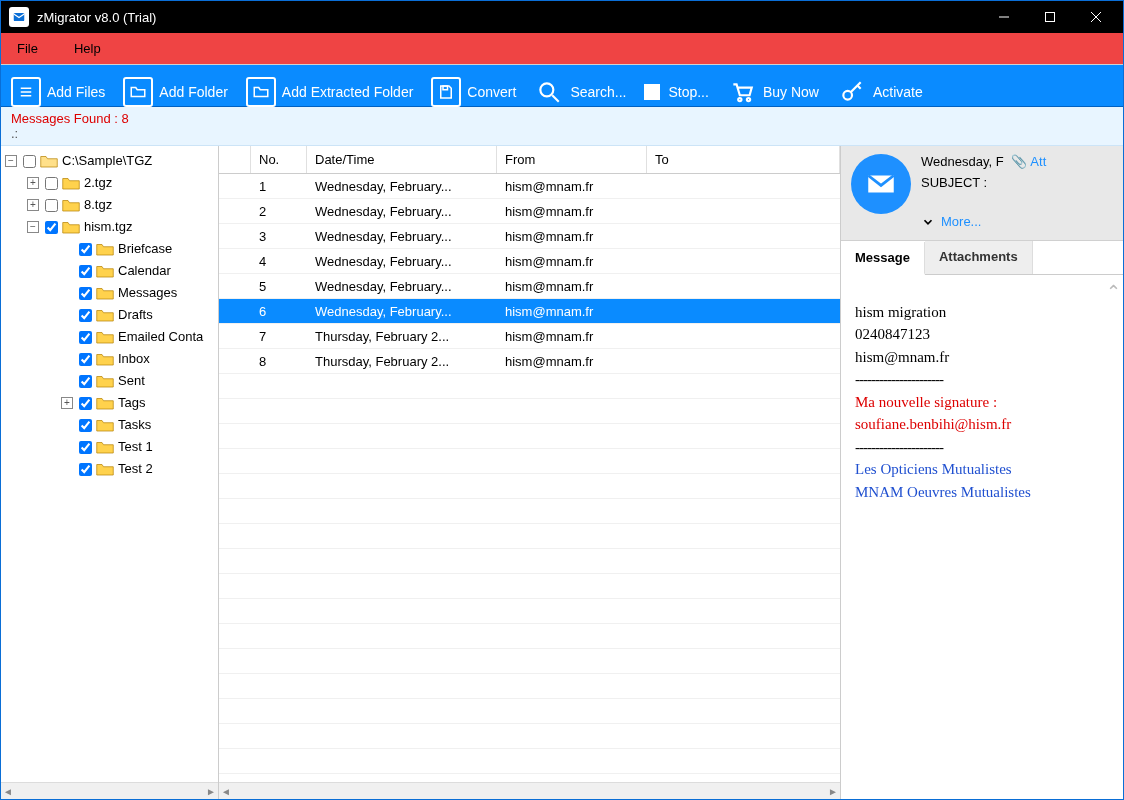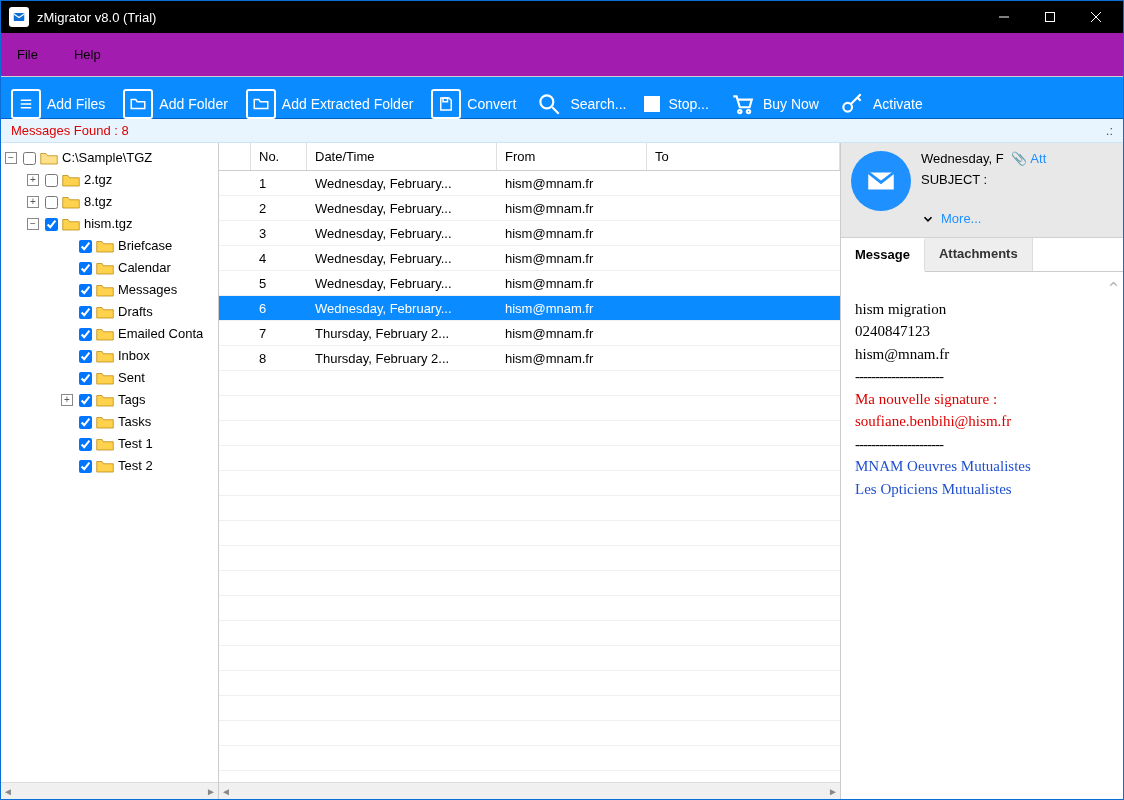--- a/index.html
+++ b/index.html
@@ -7,32 +7,32 @@
 .window { width: 1124px; height: 800px; border: 1px solid #0a6ed6; display: flex; flex-direction: column; }
 
 .titlebar { background: #000000; color: #fff; height: 32px; display: flex; align-items: center; padding: 0 4px; }
 .titlebar .app-icon { width: 20px; height: 20px; background: #fff; border-radius: 3px; display: flex; align-items: center; justify-content: center; margin: 0 8px 0 4px; }
 .titlebar .app-icon svg { width: 14px; height: 14px; }
 .titlebar .title { flex: 1; font-size: 13px; }
 .winctl { display: flex; }
 .winctl div { width: 46px; height: 32px; display: flex; align-items: center; justify-content: center; cursor: pointer; }
 .winctl svg { stroke: #fff; stroke-width: 1; fill: none; }
 
-.menubar { background: #a21caf; border-bottom: 1px solid #d0d0d0; height: 44px; display: flex; align-items: center; padding: 0 8px; gap: 20px; }
+.menubar { background: #ef4444; border-bottom: 1px solid #d0d0d0; height: 32px; display: flex; align-items: center; padding: 0 8px; gap: 20px; }
 .menubar span { cursor: pointer; padding: 2px 8px; }
 
 .toolbar { background: #0a8bff; height: 42px; display: flex; align-items: center; padding: 0 6px; gap: 4px; border-bottom: 1px solid #0061c2; }
 .tbtn { display: flex; align-items: center; color: #fff; gap: 6px; padding: 4px 10px 4px 4px; cursor: pointer; border-radius: 2px; margin-top: 13px; }
 .tbtn .ic { width: 30px; height: 30px; border: 2px solid #fff; border-radius: 3px; display: flex; align-items: center; justify-content: center; }
 .tbtn .ic svg { stroke: #fff; fill: none; stroke-width: 2; }
 .tbtn .ic.noframe { border: none; }
 .tbtn span { font-size: 14px; }
 .tbar-stop { width: 16px; height: 16px; background: #fff; margin-right: 2px; }
 
-.status { background: #e8f5ff; color: #d00; padding: 4px 10px; font-size: 13px; border-bottom: 1px solid #cce4f7; display:flex; justify-content:space-between;}
+.status { background: #e8f5ff; color: #d00; padding: 4px 10px; font-size: 13px; border-bottom: 1px solid #cce4f7; display:flex; justify-content:space-between;flex-direction:column;}
 .status .dots{color:#555; cursor:pointer;}
 
 .main { flex: 1; display: flex; overflow: hidden; }
 
 .tree { width: 218px; border-right: 1px solid #ccc; background: #fff; overflow-x: auto; overflow-y: auto; position: relative; padding: 4px 0 0 4px; font-size: 13px; }
 .tree ul { list-style: none; padding-left: 0; }
 .tree li { white-space: nowrap; line-height: 22px; }
 .tree li > .row { display: flex; align-items: center; gap: 2px; cursor: pointer; }
 .tree .exp { width: 12px; height: 12px; border: 1px solid #888; font-size: 10px; line-height: 9px; text-align: center; color: #555; margin-right: 2px; background:#fff; }
 .tree .noexp { width: 12px; margin-right: 2px; }
@@ -617,20 +617,20 @@
       </div>
       <div class="pbody">
         <span class="pscroll-ind">⌃</span>
         <div>hism migration</div>
         <div>0240847123</div>
         <div>hism@mnam.fr</div>
         <div class="dash">----------------------</div>
         <div class="sig-red">Ma nouvelle signature :</div>
         <div class="sig-red">soufiane.benbihi@hism.fr</div>
         <div class="dash">----------------------</div>
+        <div class="sig-blue">Les Opticiens Mutualistes</div>
         <div class="sig-blue">MNAM Oeuvres Mutualistes</div>
-        <div class="sig-blue">Les Opticiens Mutualistes</div>
       </div>
     </div>
 
   </div>
 
 </div>
 
 </body></html>

